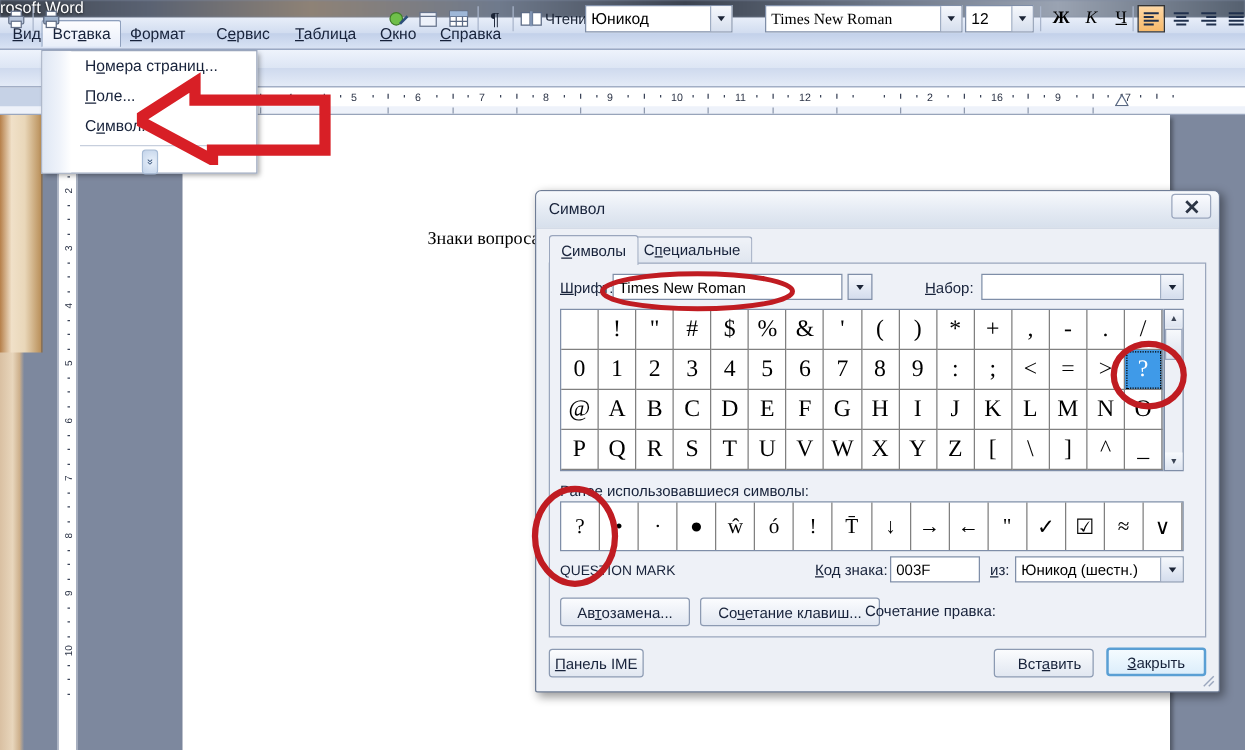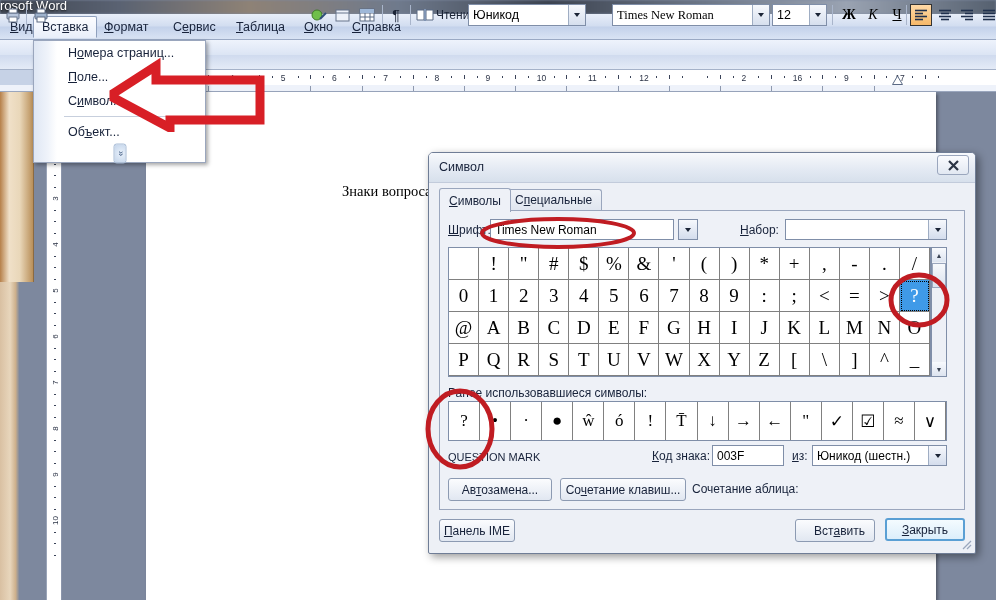--- a/index.html
+++ b/index.html
@@ -447,21 +447,20 @@
     <div style="position: absolute; left: 0px; top: 0px; width: 16px; height: 8px; background: rgb(198, 210, 230);"></div>
   </div>
 
 <div id="insert-menu">
   <div class="gutter"></div>
   <div id="insert-items">
       <div class="mi">Н<u>о</u>мера страниц...</div>
       <div class="mi"><u>П</u>оле...</div>
       <div class="mi">С<u>и</u>мвол...</div>
       <div class="mi-sep"></div>
-      <div class="mi">Об<u>ъ</u>ект...</div>
     </div>
   <div id="menu-expand">
     <div class="chev" style="transform:rotate(90deg);">»</div>
   </div>
 </div>
 
 <svg id="red-arrow" viewBox="0 0 180 78">
   <path d="M6 39 L48 12 L48 26 L152 26 L152 66 L62 66 L62 74 L6 44 Z" fill="none" stroke="#d81f26" stroke-width="9" stroke-linejoin="miter"></path>
 </svg>
 
@@ -604,24 +603,24 @@
       <div class="fld" style="left:372px; top:234px; width:135px;">
         <div class="v">Юникод (шестн.)</div>
         <div class="btn">
             <span class="caret"></span>
           </div>
       </div>
 
       <div class="dbtn" style="left:8px; top:267px; width:104px;">
         <span>Ав<u>т</u>озамена...</span>
       </div>
-      <div class="dbtn" style="left:120px; top:267px; width:126px;">
+      <div class="dbtn" style="left:120px; top:267px; width:144px;">
         <span>Со<u>ч</u>етание клавиш...</span>
       </div>
-      <span class="lbl" style="left:252px; top:271px;">Сочетание аблица:</span>
+      <span class="lbl" style="left:252px; top:271px;">Сочетание правка:</span>
     </div>
 
     <div class="dbtn" style="left:10px; top:336px; width:76px;">
       <span><u>П</u>анель IME</span>
     </div>
     <div class="dbtn" style="left:366px; top:336px; width:80px;justify-content:flex-end;">
       <span>Вст<u>а</u>вить</span>
     </div>
     <div class="dbtn default" style="left:456px; top:335px; width:80px;">
       <span><u>З</u>акрыть</span>

